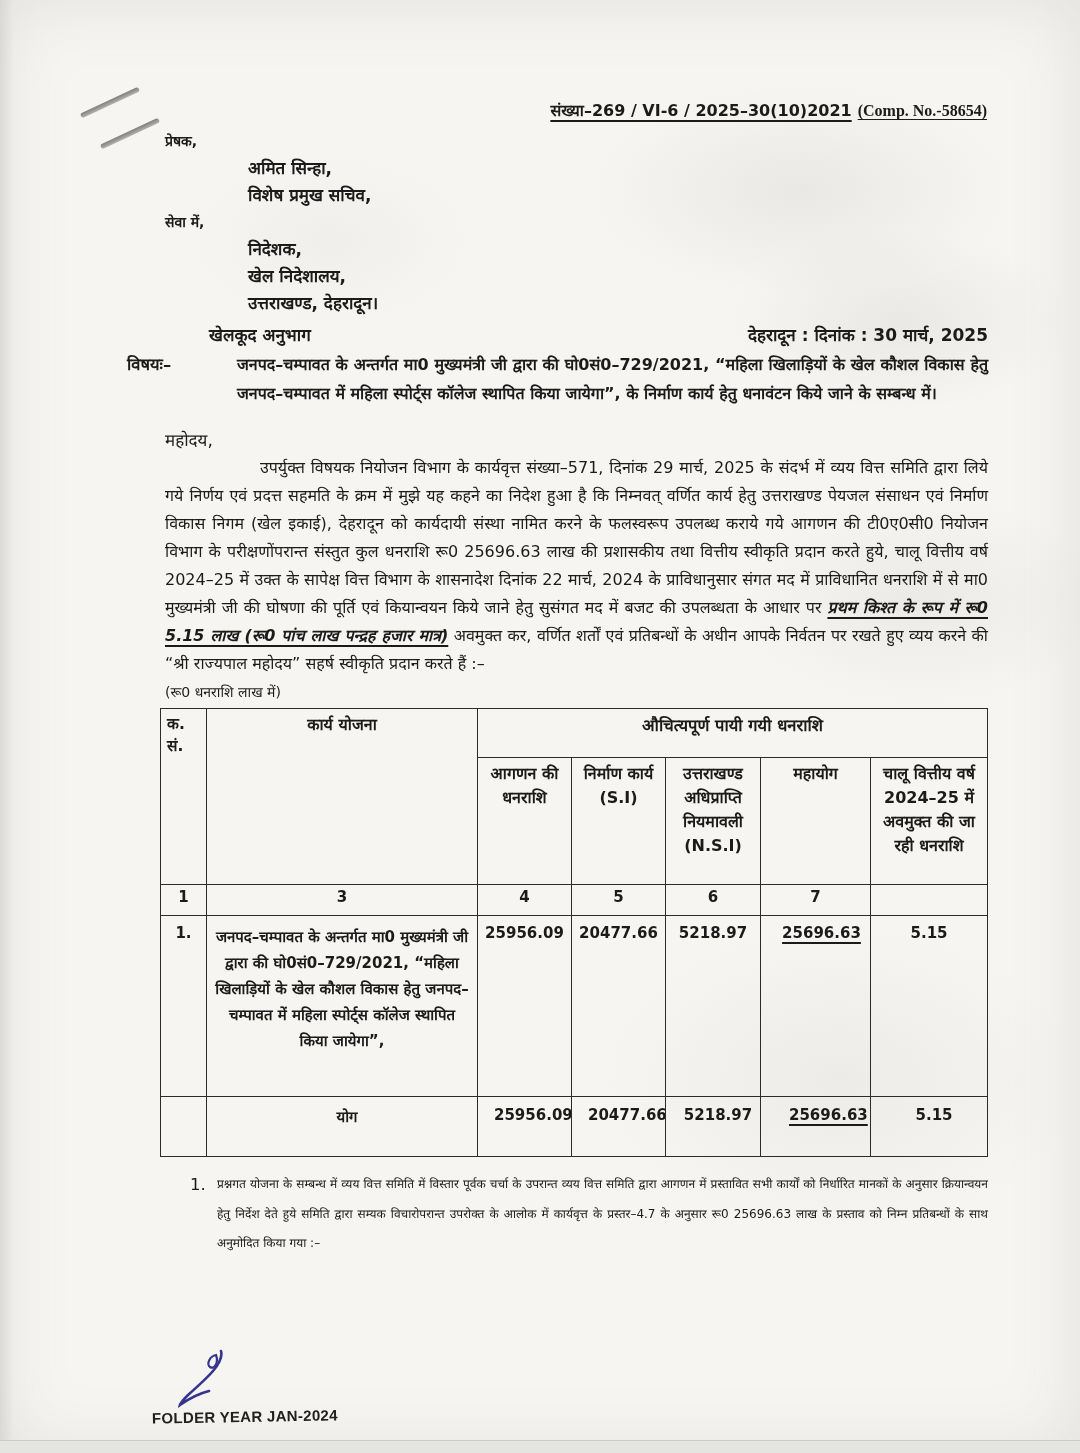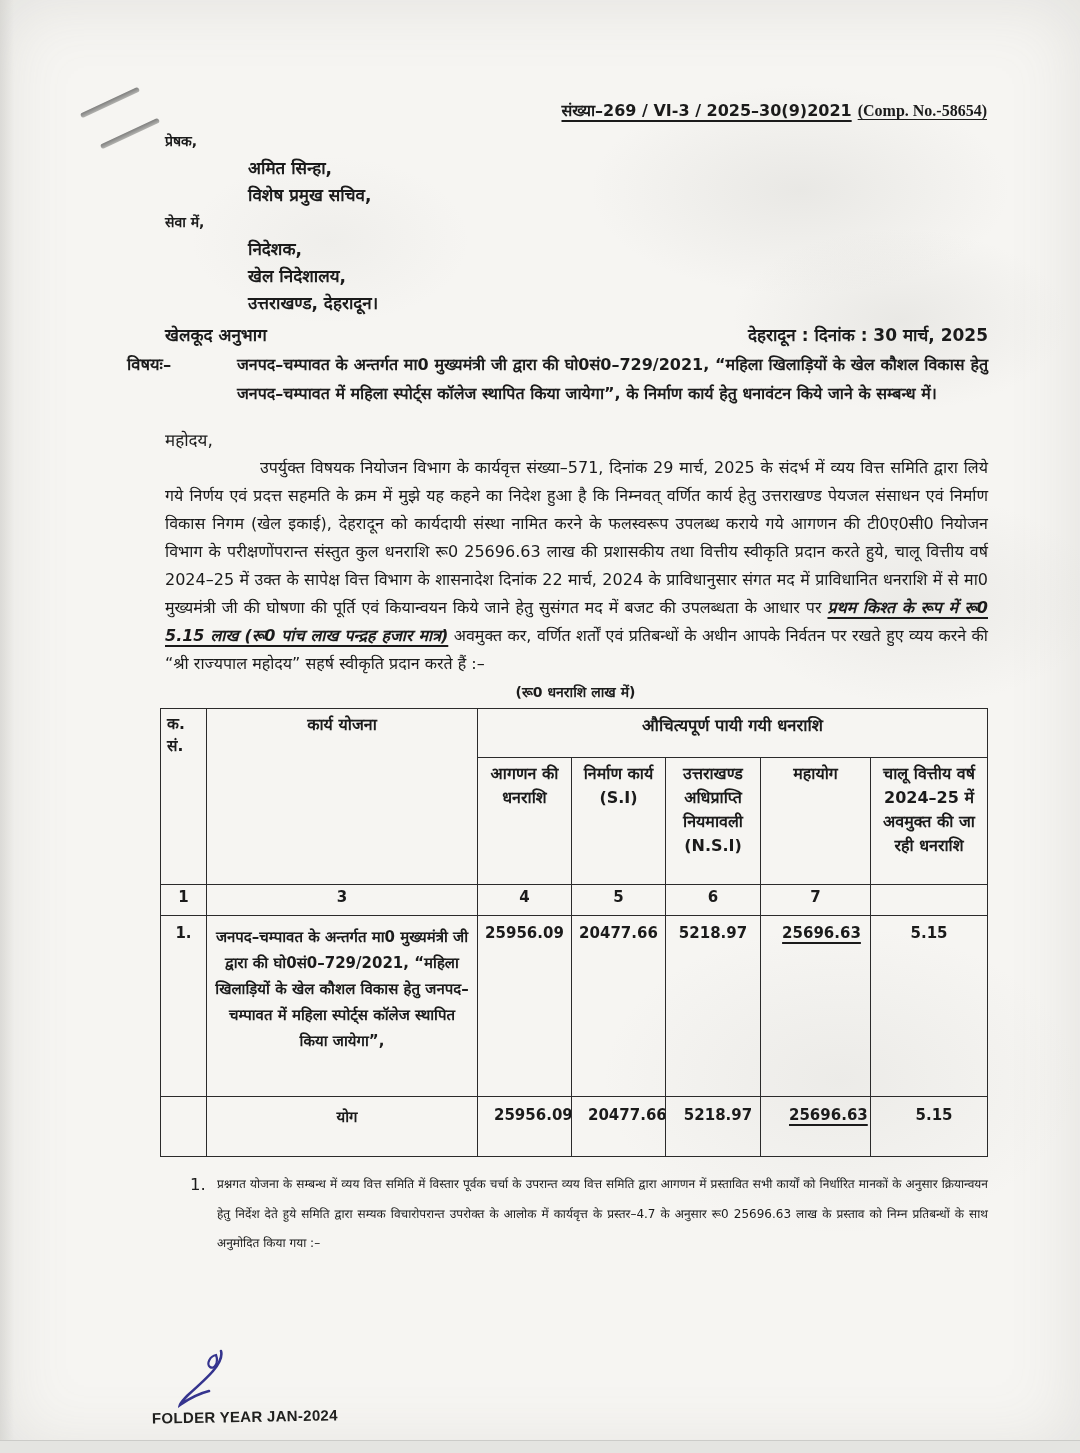--- a/index.html
+++ b/index.html
@@ -27,32 +27,32 @@
 
   .ref{position:absolute;top:99px;right:93px;font-size:16px;font-weight:bold;white-space:nowrap;}
   .ref .hindi{text-decoration:underline;text-underline-offset:4px;text-decoration-thickness:1.5px;}
   .ref .comp{font-family:"Liberation Serif",serif;text-decoration:underline;text-underline-offset:3px;margin-left:6px;}
 
   .content{position:absolute;left:165px;right:92px;top:128px;}
 
   .lbl{font-size:14px;font-weight:bold;line-height:27px;}
   .blk{margin-left:83px;font-size:17px;font-weight:bold;line-height:27px;}
 
-  .section-row{display:flex;justify-content:space-between;align-items:baseline;margin-top:5px;font-size:17px;line-height:27px;}
+  .section-row{display:flex;justify-content:space-between;align-items:baseline;margin-top:5px;font-size:17px;line-height:27px;margin-left:44px;}
   .section-name{font-weight:bold;}
   .place-date{font-weight:600;}
 
   .subject-row{display:flex;margin-left:-38px;margin-top:1px;}
   .subject-label{flex:0 0 72px;font-size:16.5px;font-weight:bold;line-height:29px;}
   .subject-text{flex:1;margin-left:38px;font-size:16px;font-weight:bold;line-height:29px;text-align:justify;}
 
   .salutation{font-size:17px;line-height:28px;margin-top:18px;}
   .body-para{margin:0;font-size:16px;line-height:28px;text-align:justify;text-indent:95px;}
   .emph{font-weight:bold;font-style:italic;text-decoration:underline;text-underline-offset:4px;text-decoration-thickness:1.8px;}
-  .amount-note{text-align:center;font-size:14px;font-weight:700;margin-top:4px;padding-right:2px;}
+  .amount-note{text-align:left;font-size:14px;font-weight:400;margin-top:4px;padding-right:2px;}
 
   table.grid{border-collapse:collapse;table-layout:fixed;width:827px;margin-left:-5px;margin-top:7px;}
   table.grid th,table.grid td{border:1.6px solid #2b2b2b;padding:4px 6px;font-weight:bold;vertical-align:top;overflow:hidden;}
   th.serial-h{font-size:15.5px;text-align:left;white-space:pre-line;line-height:22px;}
   th.plan-h{font-size:16px;text-align:center;padding-top:26px;}
   th.group-h{font-size:16.5px;text-align:center;height:40px;vertical-align:middle;}
   th.sub-h{font-size:16px;text-align:center;line-height:24px;height:118px;white-space:pre-line;padding-top:10px;}
   tr.numrow td{font-size:15px;text-align:center;height:26px;padding:2px;line-height:20px;}
   tr.datarow td{font-size:15px;text-align:center;padding-top:8px;height:168px;}
   td.plan-cell{font-size:15.5px;text-align:justify;line-height:26px;padding:6px 9px;}
@@ -71,21 +71,21 @@
 </head>
 <body>
 
 <div class="page">
   <div class="noise"></div>
 
   <div class="slash slash-1"></div>
   <div class="slash slash-2"></div>
 
   <div class="ref">
-    <span class="hindi">संख्या–269 / VI-3 / 2025–30(9)2021</span><span class="comp">(Comp. No.-58654)</span>
+    <span class="hindi">संख्या–269 / VI-6 / 2025–30(10)2021</span><span class="comp">(Comp. No.-58654)</span>
   </div>
 
   <div class="content">
 
     <div class="lbl">प्रेषक,</div>
     <div class="blk">
       <div>अमित सिन्हा,</div>
       <div>विशेष प्रमुख सचिव,</div>
     </div>
 

